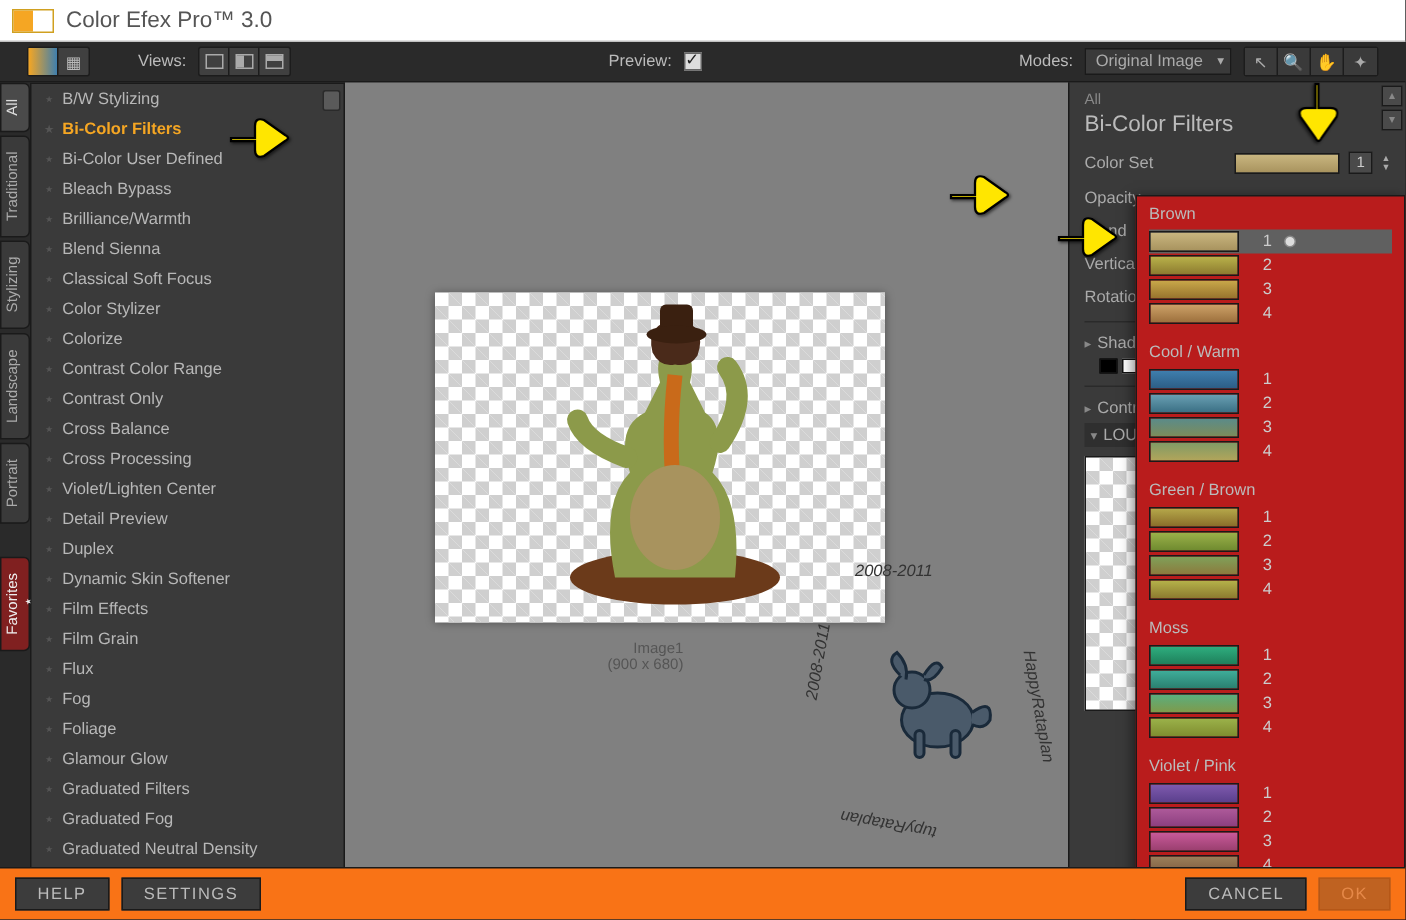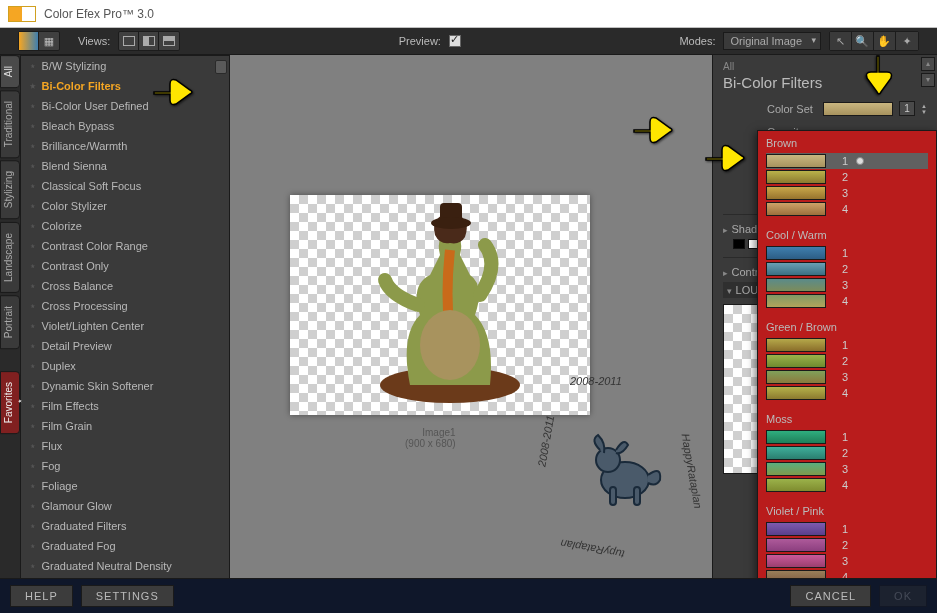--- a/index.html
+++ b/index.html
@@ -1,29 +1,29 @@
 <!DOCTYPE html>
 <html><head>
 <meta charset="utf-8">
 <style>
 * { margin:0; padding:0; box-sizing:border-box; font-family:Arial,Helvetica,sans-serif; }
 body { width:937px; height:613px; background:#2a2a2a; overflow:hidden; position:relative; }
 
 
 .titlebar { height:28px; background:#fff; display:flex; align-items:center; padding:0 8px; gap:8px; border-bottom:1px solid #c0c0c0; }
 .logo { width:28px; height:16px; background:linear-gradient(to right,#f5a623 50%,#fff 50%); border:1px solid #d0a020; font-size:6px;}
-.title-text { color:#555; font-size:12px; font-weight:300; }
+.title-text { color:#555; font-size:15px; font-weight:300; }
 
 
 .toolbar { height:27px; background:#2a2a2a; display:flex; align-items:center; padding:0 18px; gap:8px; font-size:11px; color:#bbb; border-bottom:1px solid #1a1a1a; }
 .tb-btn-group { display:flex; background:#404040; border:1px solid #1c1c1c; border-radius:2px; }
 .tb-btn-group span { width:20px; height:18px; border-right:1px solid #1c1c1c; display:flex; align-items:center; justify-content:center; }
 .tb-btn-group span:last-child { border-right:none; }
 .tb-btn-group span.active { background:#556070; }
-.tb-label { margin-left:10px; }
+.tb-label { margin-left:24px; }
 .views-icons span{display:flex;align-items:center;justify-content:center;}
 .v1::before{content:"";display:block;width:10px;height:8px;border:1px solid #aaa;}
 .v2::before{content:"";display:block;width:10px;height:8px;border:1px solid #aaa;background:linear-gradient(to right,#aaa 50%,transparent 50%);}
 .v3::before{content:"";display:block;width:10px;height:8px;border:1px solid #aaa;background:linear-gradient(to bottom,#aaa 50%,transparent 50%);}
 .chk { width:12px; height:12px; background:#ddd; border:1px solid #666; position:relative;}
 .chk::after{content:"✓"; position:absolute; top:-3px; left:0; color:#222; font-size:11px;}
 .dropdown { background:#3a3a3a; border:1px solid #1a1a1a; padding:2px 18px 2px 6px; color:#aaa; font-size:11px; position:relative;}
 .dropdown::after { content:"▾"; position:absolute; right:4px; top:2px; font-size:9px;}
 .spacer { flex:1; }
 .tool-icons { display:flex; border:1px solid #1c1c1c; border-radius:2px;}
@@ -59,21 +59,21 @@
 .watermark .txt-right{position:absolute; top:90px; right:0; transform:rotate(80deg);font-style:italic;}
 .watermark .txt-bot{position:absolute; bottom:20px; left:30px; transform:rotate(190deg);font-style:italic;}
 .watermark .txt-left{position:absolute; top:60px; left:-10px; transform:rotate(-80deg);font-style:italic;}
 .dog { position:absolute; left:50px; top:50px; width:90px;height:90px;}
 
 
 .right-panel { width:225px; background:#3a3a3a; border-left:1px solid #1a1a1a; color:#aaa; font-size:11px; padding:6px 10px; position:relative;}
 .rp-sub { font-size:10px; color:#888;}
 .rp-title { font-size:15px; color:#bbb; margin:2px 0 10px 0;}
 .rp-row { display:flex; align-items:center; justify-content:space-between; margin:10px 0; gap:6px;}
-.rp-row label { flex:1;margin-left:44px;}
+.rp-row label { flex:1;}
 .swatch-mini { width:70px; height:14px; background:linear-gradient(to bottom,#c9b680,#a8935e); border:1px solid #1a1a1a;}
 .numbox { width:16px; background:#4a4a4a; border:1px solid #1a1a1a; color:#ccc; text-align:center; font-size:10px; padding:1px 0;}
 .spin { display:flex; flex-direction:column; font-size:6px; color:#aaa; line-height:6px;}
 .rp-sep { height:1px; background:#2a2a2a; margin:8px 0;}
 .rp-collapse::before { content:"▸"; margin-right:4px; font-size:9px; color:#888;}
 .rp-collapse.open::before { content:"▾";}
 .loupe { margin-top:6px; width:180px; height:170px; background:#fff; 
   background-image:linear-gradient(45deg,#cfcfcf 25%,transparent 25%,transparent 75%,#cfcfcf 75%),linear-gradient(45deg,#cfcfcf 25%,transparent 25%,transparent 75%,#cfcfcf 75%);
   background-size:18px 18px; background-position:0 0,9px 9px; border:1px solid #1a1a1a;}
 .rp-scroll-up,.rp-scroll-dn{position:absolute; right:2px; width:14px;height:14px;background:#4a4a4a;border:1px solid #1a1a1a;color:#888;font-size:8px;text-align:center;line-height:12px;}
@@ -88,21 +88,21 @@
 .pg-row.sel{ background:#606060;}
 .pg-swatch { width:60px; height:14px; border:1px solid #1a1a1a;}
 .pg-num { width:14px; text-align:right; color:#ccc;}
 .pg-radio { width:8px; height:8px; border:1px solid #888; border-radius:50%; background:#ddd;}
 
 
 .hand { position:absolute; width:44px; height:36px; z-index:50;}
 .hand svg{width:100%;height:100%;filter:drop-shadow(1px 1px 1px rgba(0,0,0,.6));}
 
 
-.footer { position:absolute; bottom:0; left:0; right:0; height:30px; background:#0f172a; border-top:1px solid #1a1a1a; display:flex; align-items:center; padding:17px 10px; gap:8px;}
+.footer { position:absolute; bottom:0; left:0; right:0; height:30px; background:#f97316; border-top:1px solid #1a1a1a; display:flex; align-items:center; padding:17px 10px; gap:8px;}
 .fbtn { background:#3c3c3c; border:1px solid #1a1a1a; color:#bbb; font-size:11px; padding:4px 14px; letter-spacing:1px; cursor:pointer;}
 .footer .spacer{flex:1;}
 </style>
 </head>
 <body>
 
 <div class="titlebar">
   <div class="logo"></div>
   <div class="title-text">Color Efex Pro™ 3.0</div>
 </div>

